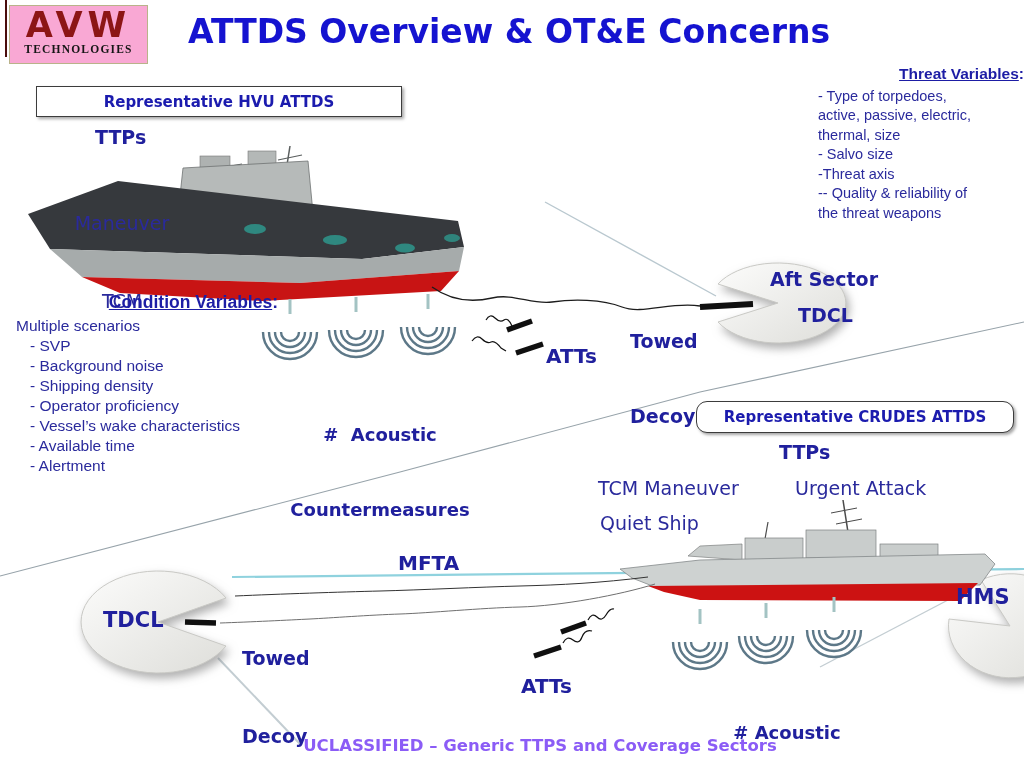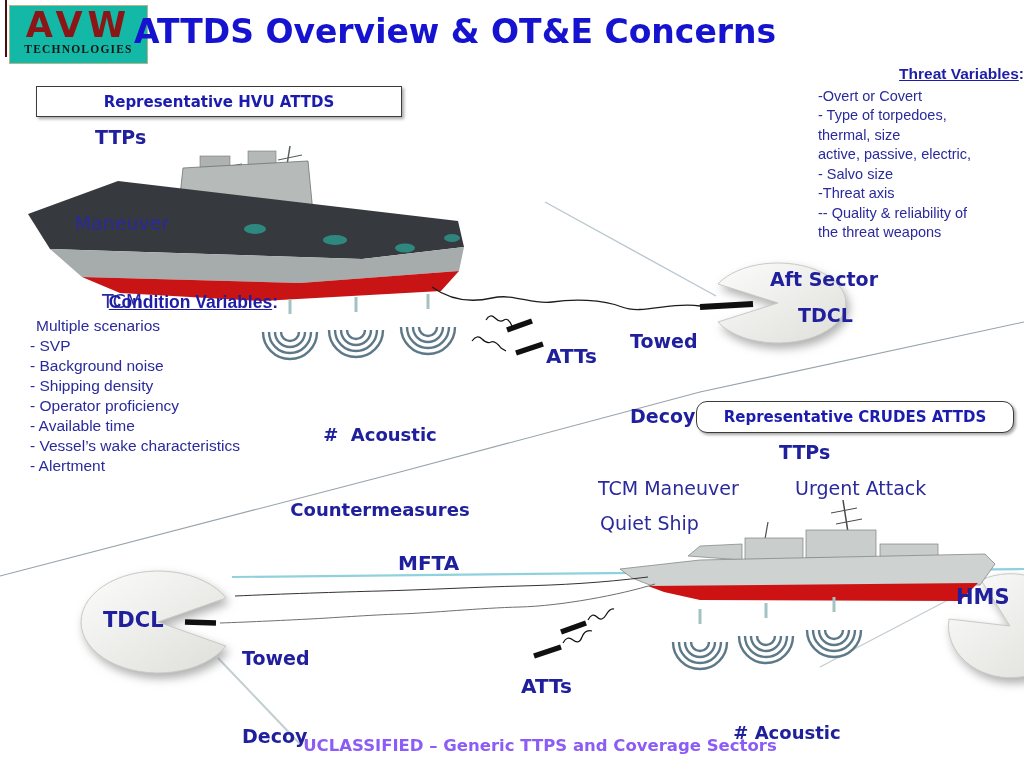--- a/index.html
+++ b/index.html
@@ -1,43 +1,43 @@
 <!DOCTYPE html>
 <html><head>
 <meta charset="utf-8">
 <style>
   html,body{margin:0;padding:0;}
   body{width:1024px;height:768px;position:relative;background:#ffffff;overflow:hidden;
        font-family:"Liberation Sans",sans-serif;}
   .abs{position:absolute;}
   
   .logo-rule{left:5px;top:0;width:2px;height:57px;background:#4a0d0d;}
-  .logo{left:9px;top:5px;width:137px;height:57px;background:#14b8a6;border:1px solid #b9b38a;
+  .logo{left:9px;top:5px;width:137px;height:57px;background:#f9a8d4;border:1px solid #b9b38a;
         text-align:center;}
   .logo-brand{font-family:"DejaVu Sans",sans-serif;font-size:35px;font-weight:700;
         color:#8c1515;letter-spacing:5px;line-height:36px;margin-top:1px;}
   .logo-sub{font-family:"Liberation Serif",serif;font-size:11.5px;font-weight:700;
         color:#161616;letter-spacing:1.2px;line-height:12px;}
   
-  .title{left:134px;top:12px;width:730px;text-align:left;
+  .title{left:144px;top:12px;width:730px;text-align:center;
         font-family:"DejaVu Sans",sans-serif;font-size:33px;font-weight:700;color:#1513d0;}
   
   .repbox{background:#ffffff;border:1.5px solid #3c3c3c;box-shadow:2px 2px 3px rgba(0,0,0,.35);
         display:flex;align-items:center;justify-content:center;
         font-family:"DejaVu Sans",sans-serif;font-weight:700;color:#1b1bae;}
   .repbox.hvu{left:36px;top:86px;width:364px;height:29px;font-size:15px;}
   .repbox.crudes{left:696px;top:401px;width:316px;height:30px;font-size:15px;border-radius:11px;}
   
   .blk-head{font-family:"Liberation Sans",sans-serif;font-weight:700;color:#1d1da5;text-align:right;}
   .blk-head .u{text-decoration:underline;}
   .threat{left:818px;top:64px;width:206px;color:#2a2a9c;font-size:14.5px;line-height:19.5px;}
   .threat .blk-head{font-size:15.5px;margin-bottom:3px;}
   .cond{left:8px;top:292px;width:270px;color:#2a2a9c;font-size:15.5px;line-height:20px;}
   .cond .blk-head{font-size:17.5px;margin-bottom:4px;}
-  .cond .intro{padding-left:8px;margin-left:20px;}
+  .cond .intro{padding-left:8px;}
   .cond .it{padding-left:22px;}
   
   .lbl{font-family:"DejaVu Sans",sans-serif;font-weight:700;color:#20209d;white-space:pre;}
   .lbl-reg{font-family:"DejaVu Sans",sans-serif;font-weight:400;color:#2a2a9c;white-space:pre;}
   .c{text-align:center;}
   .ttps-hvu{left:95px;top:126px;font-size:19px;}
   .tcm-hvu{left:52px;top:158px;width:140px;font-size:19px;line-height:26px;}
   .acoustic-top{left:268px;top:372px;width:224px;font-size:18px;line-height:25px;}
   .atts-top{left:546px;top:344px;font-size:20px;}
   .towed-top{left:630px;top:279px;font-size:19px;line-height:25px;}
@@ -209,39 +209,38 @@
 </div>
 
 <div class="abs lbl ttps-hvu">TTPs</div>
 <div class="abs lbl-reg tcm-hvu c">
   <div>Maneuver</div>
   <div>TCM</div>
 </div>
 
 <div class="abs threat">
   <div class="blk-head"><span class="u">Threat Variables</span><span>:</span></div>
-  <div>-Overt or Covert</div>
   <div>- Type of torpedoes,</div>
+  <div>active, passive, electric,</div>
   <div>thermal, size</div>
-  <div>active, passive, electric,</div>
   <div>- Salvo size</div>
   <div>-Threat axis</div>
   <div>-- Quality &amp; reliability of</div>
   <div>the threat weapons</div>
 </div>
 
 <div class="abs cond">
   <div class="blk-head"><span class="u">Condition Variables</span><span>:</span></div>
   <div class="intro">Multiple scenarios</div>
   <div class="it">- SVP</div>
   <div class="it">- Background noise</div>
   <div class="it">- Shipping density</div>
   <div class="it">- Operator proficiency</div>
+  <div class="it">- Vessel’s wake characteristics</div>
   <div class="it">- Available time</div>
-  <div class="it">- Vessel’s wake characteristics</div>
   <div class="it">- Alertment</div>
 </div>
 
 <div class="abs lbl acoustic-top c">
   <div>#  Acoustic</div>
   <div>Countermeasures</div>
 </div>
 
 <div class="abs lbl atts-top">ATTs</div>
 

